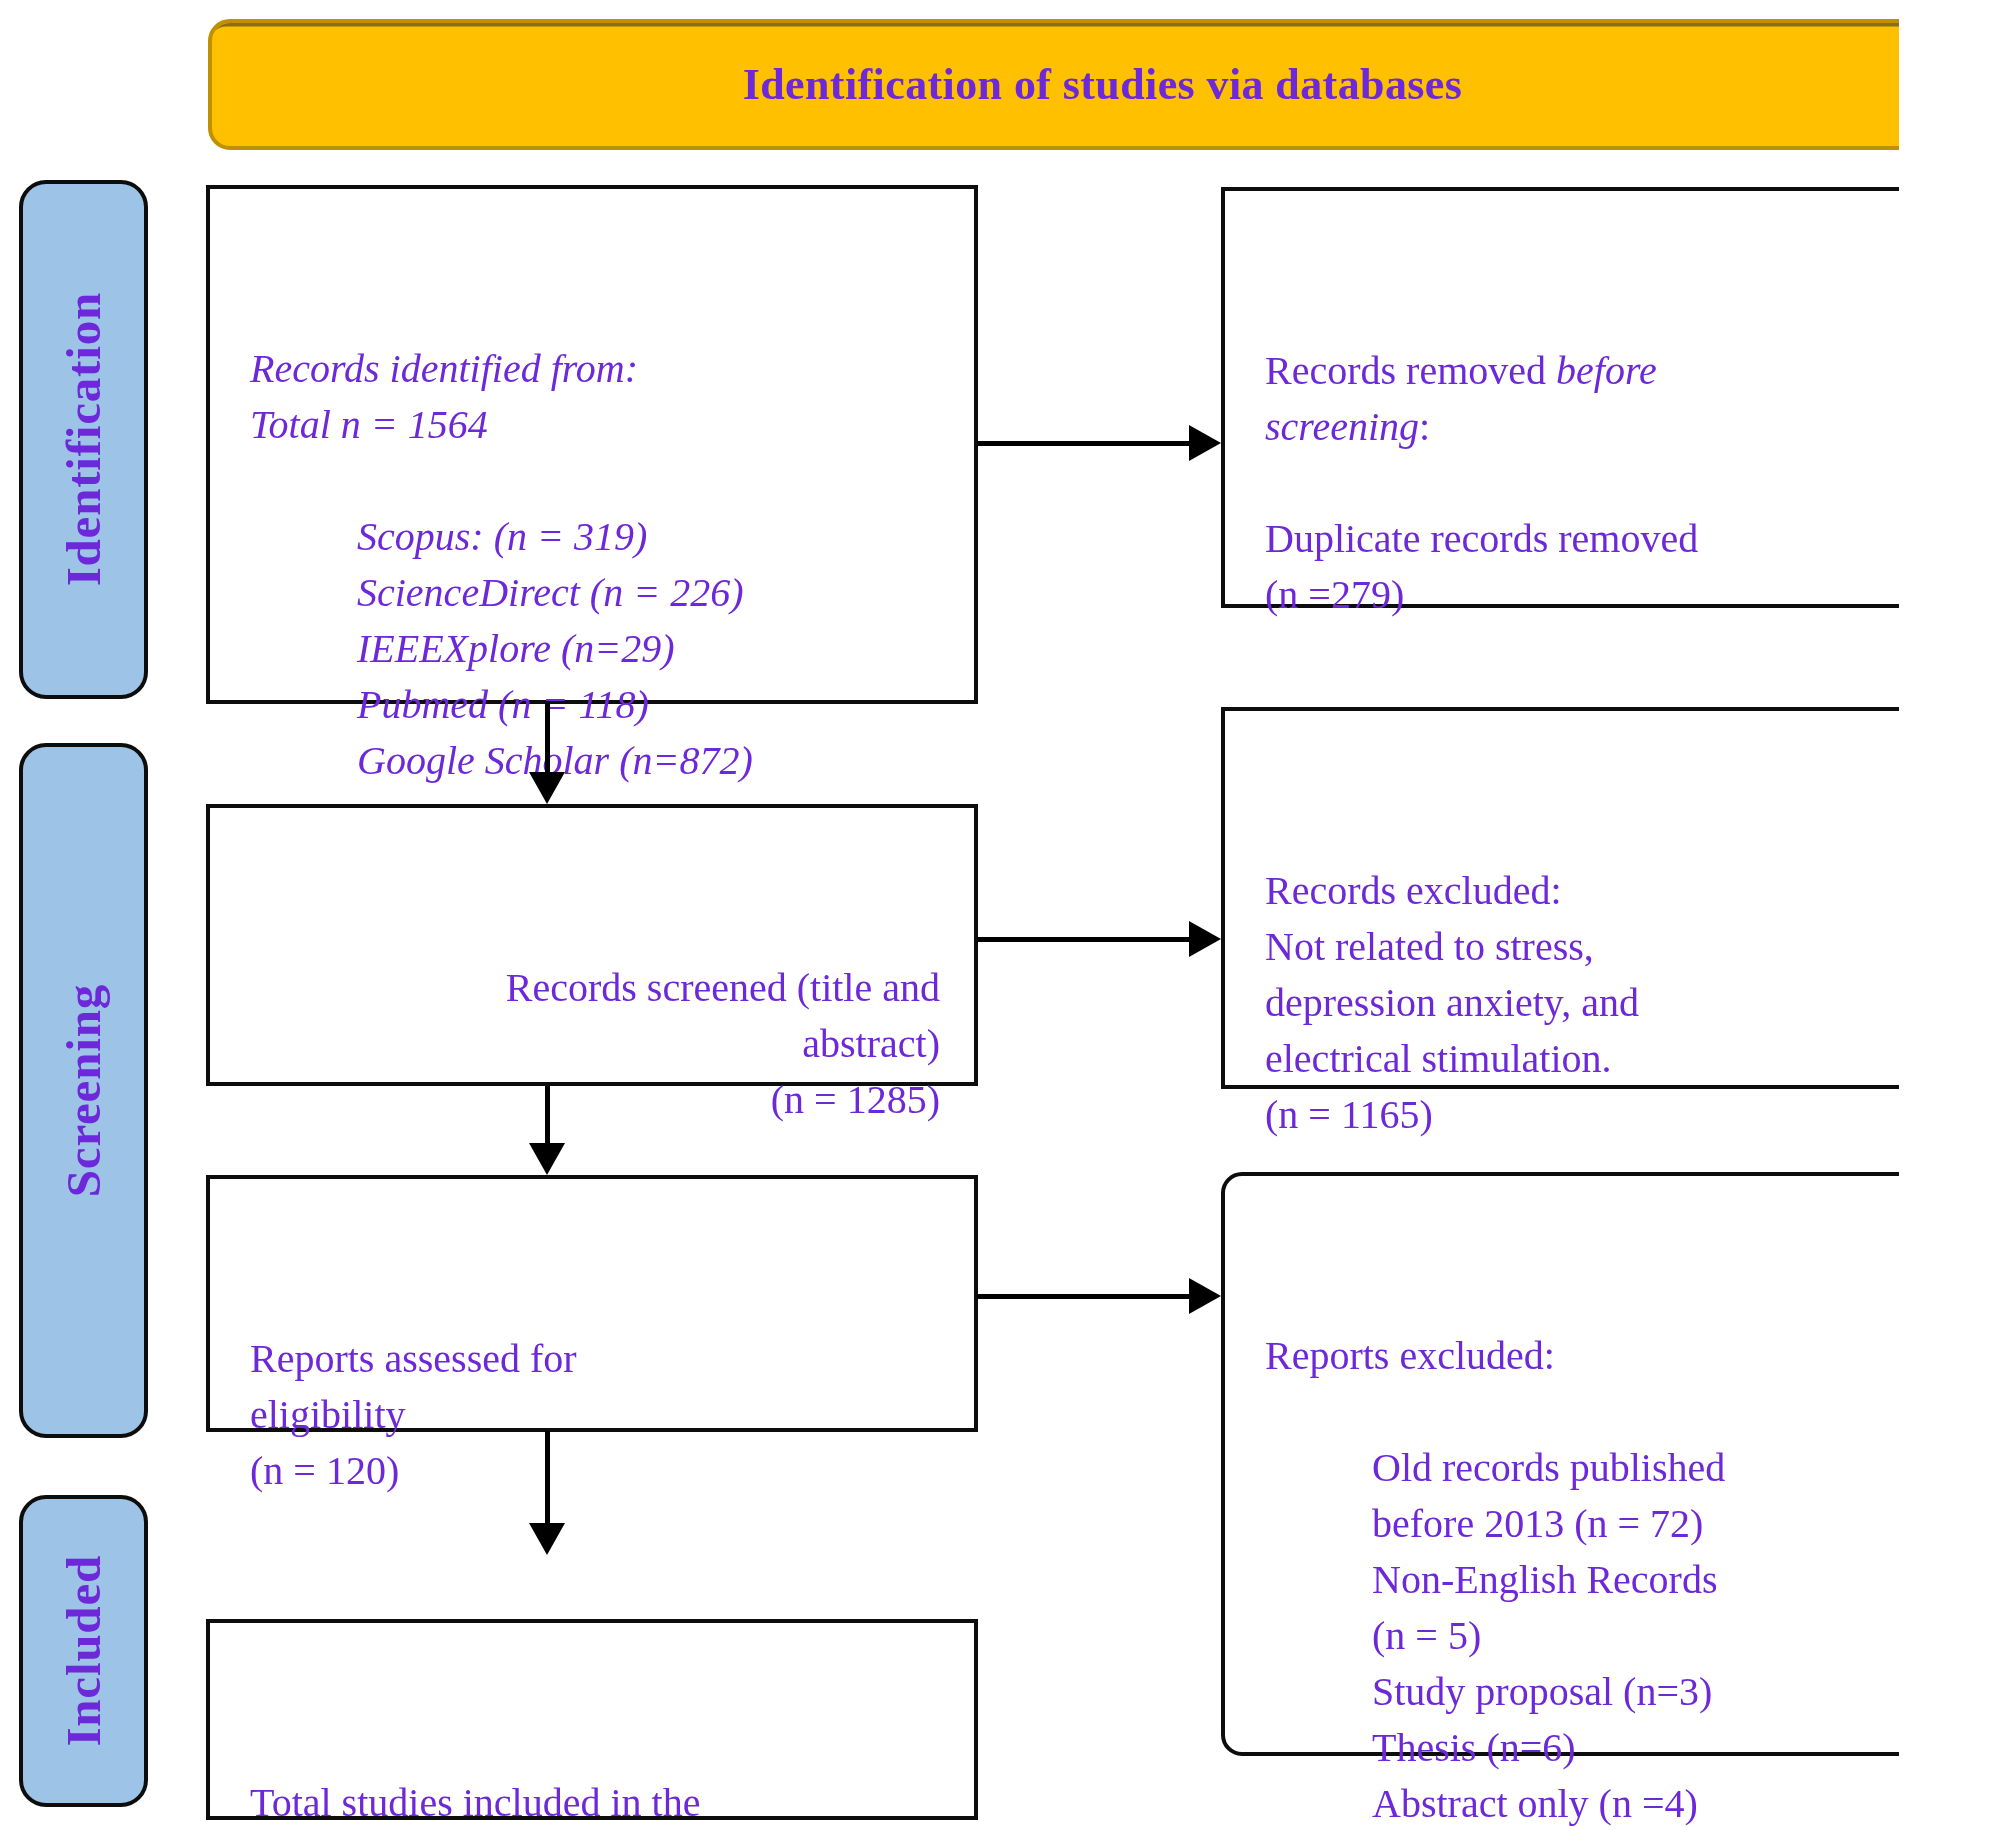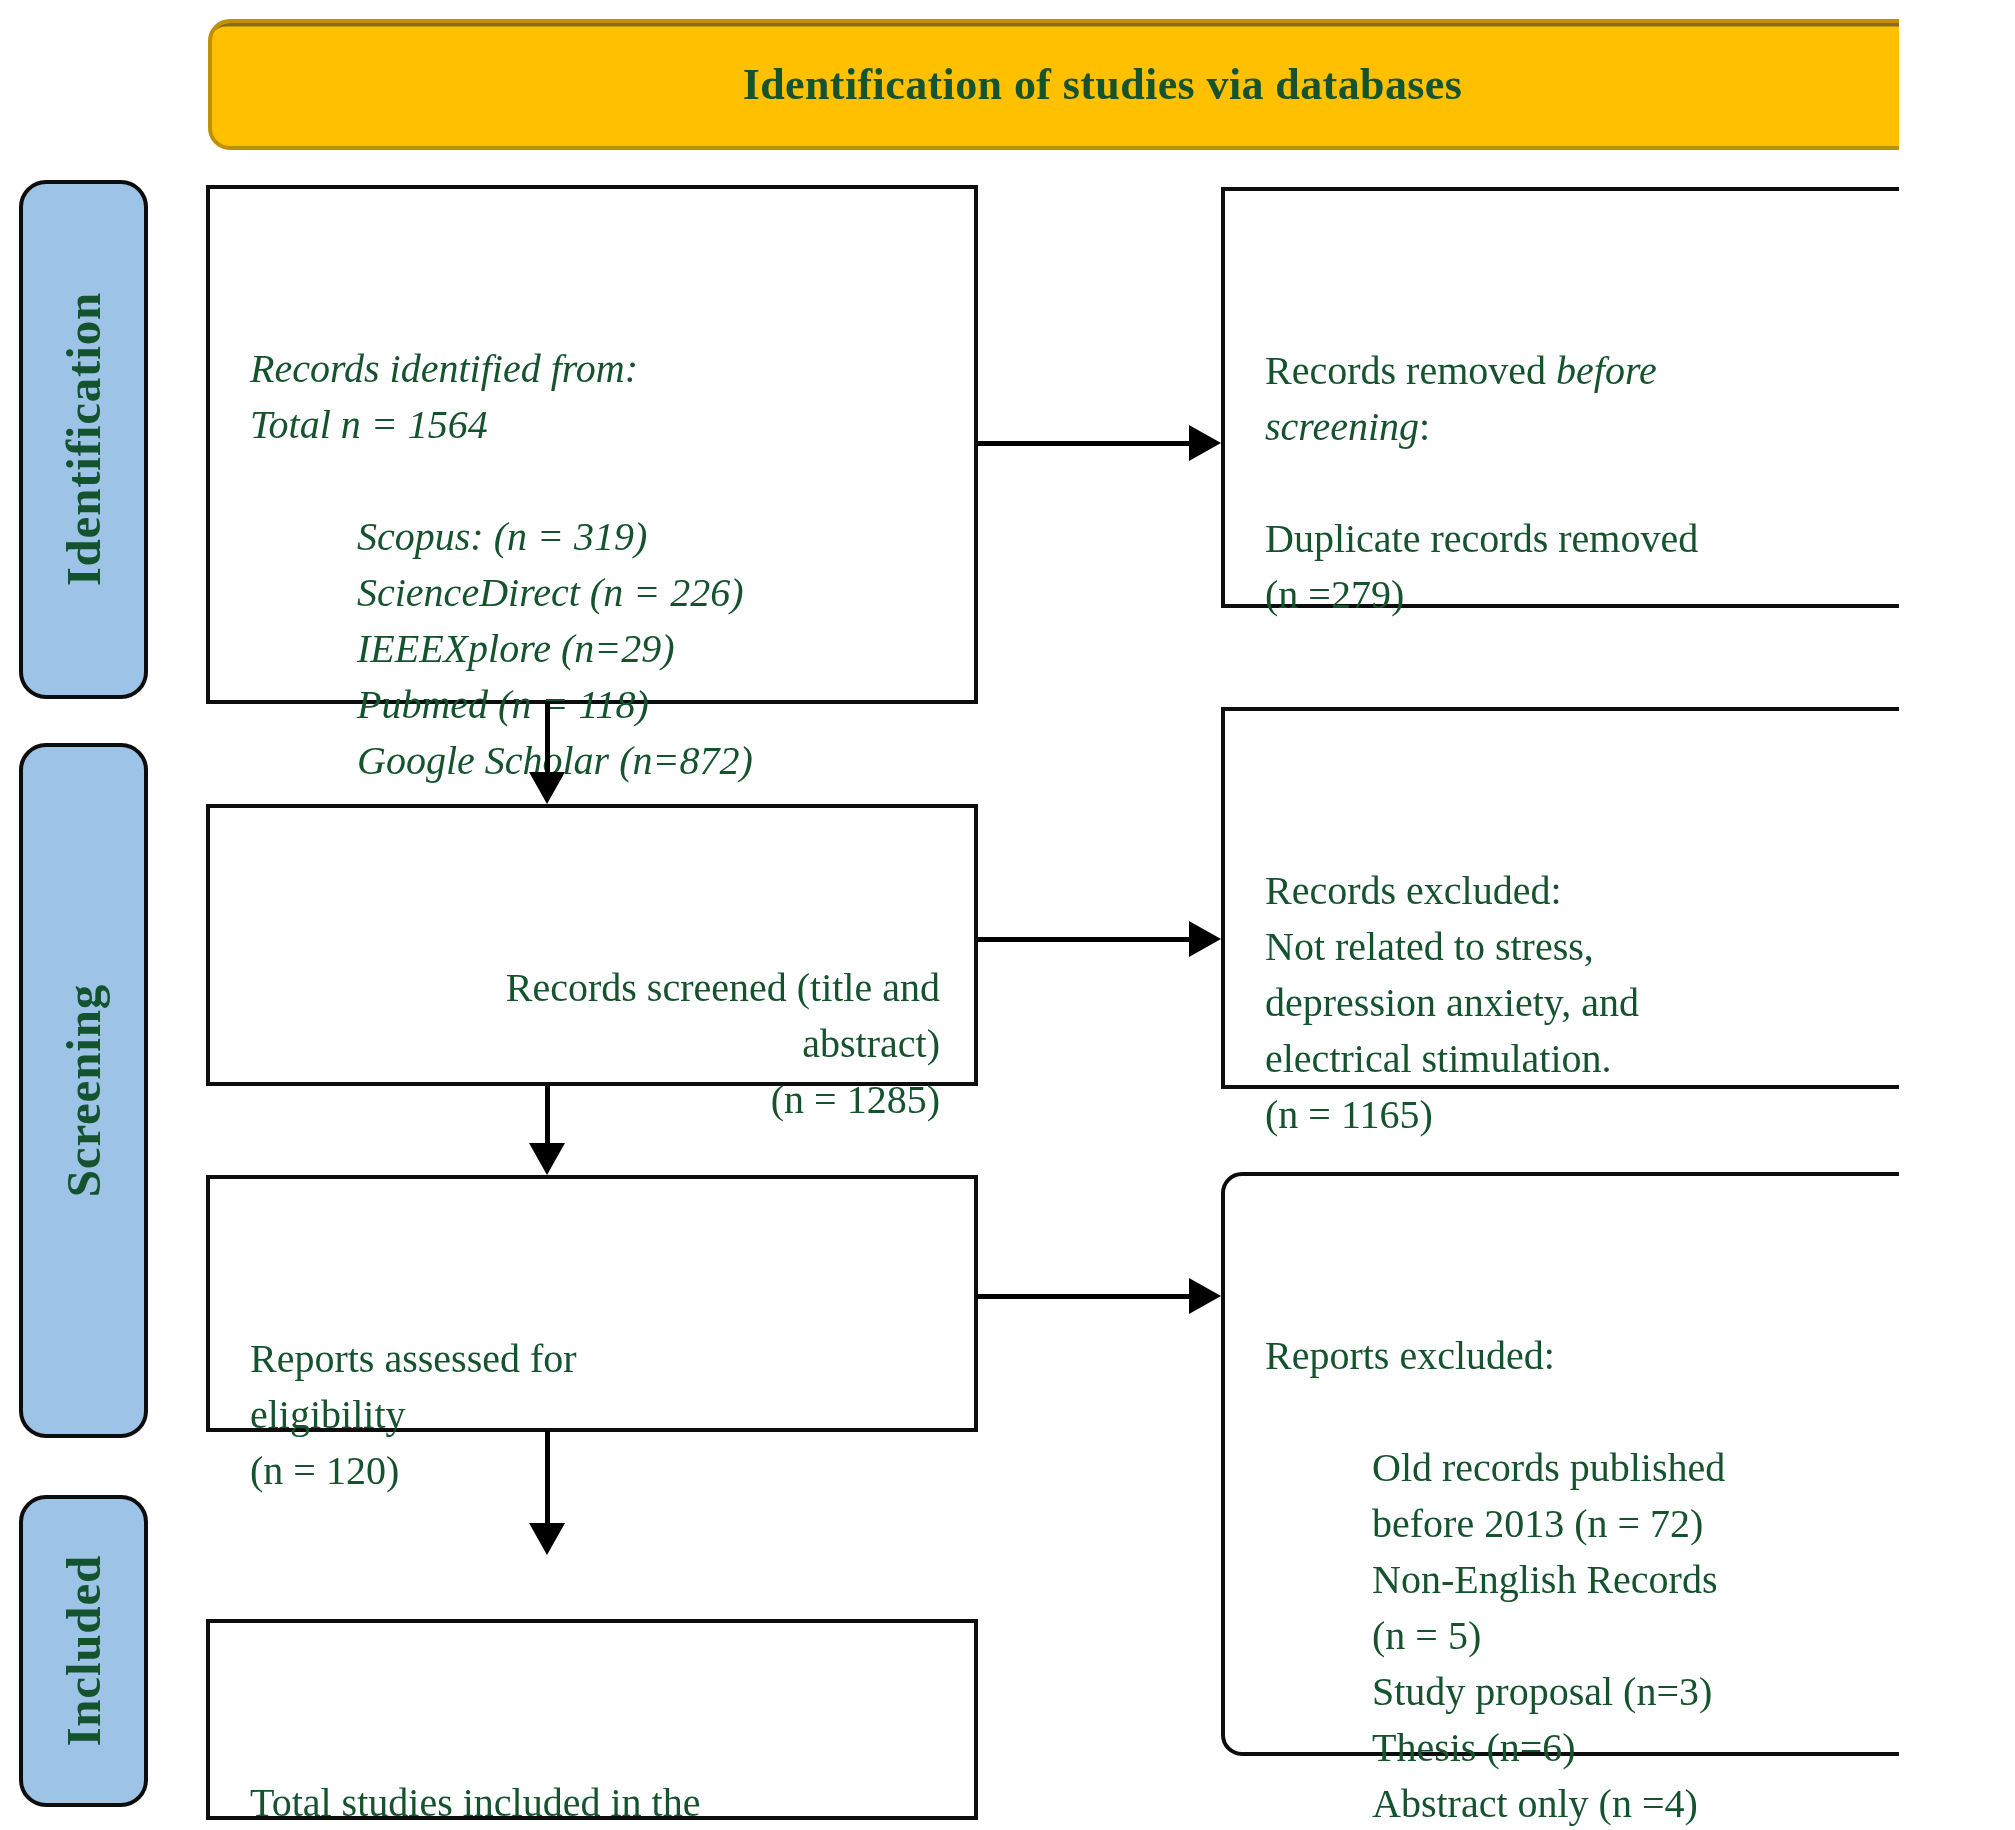--- a/index.html
+++ b/index.html
@@ -2,21 +2,21 @@
 <html style="font-size:13.4px"><head>
 <meta charset="utf-8">
 <style>
   html,body{margin:0;padding:0;background:#ffffff;}
   .canvas{
     position:relative;
     width:1899px;
     height:1830px;
     background:#ffffff;
     font-family:"Liberation Serif","DejaVu Serif",serif;
-    color:#14532d;
+    color:#6d28d9;
     overflow:hidden;
   }
   
   .banner{
     position:absolute;
     left:208px; top:18.5px;
     width:1789px; height:131px;
     background:#FFC000;
     border:4.2px solid #BF9000;
     border-radius:22px;

